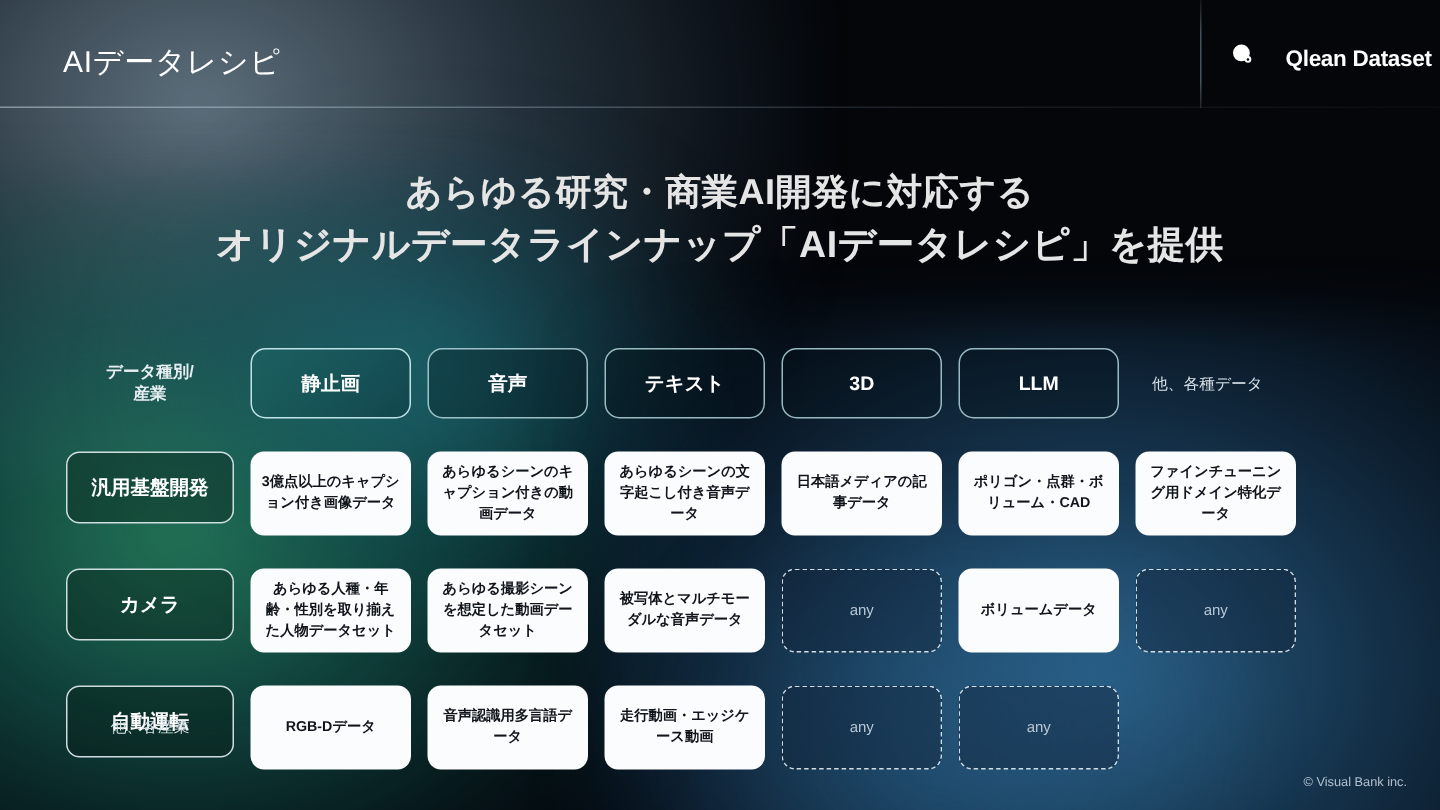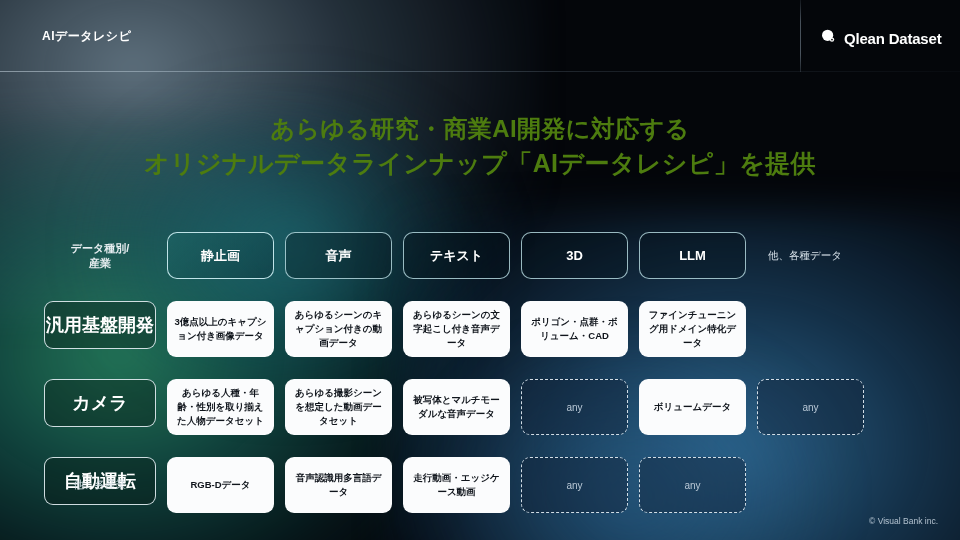--- a/index.html
+++ b/index.html
@@ -103,49 +103,49 @@
     width: 1px; height: 72px;
     background: linear-gradient(to bottom,
       rgba(150,170,190,0.10) 0%,
       rgba(170,190,208,0.40) 30%,
       rgba(170,190,208,0.42) 75%,
       rgba(150,170,190,0.18) 100%);
   }
   .deck-title {
     position: absolute;
     left: 42px; top: 28px;
-    font-size: 12px;
-    font-weight: bold;
+    font-size: 20px;
+    font-weight: normal;
     color: #ffffff;
     letter-spacing: 0.5px;
   }
 
   .logo {
     position: absolute;
     left: 820px; top: 28px;
     display: flex;
     align-items: center;
-    gap: 7px;
+    gap: 20px;
   }
   .logo-mark { display: block; }
   .logo-text {
     font-size: 15px;
     font-weight: bold;
     color: #ffffff;
     letter-spacing: -0.2px;
   }
 
   
   .headline {
     position: absolute;
     left: 0; top: 112px;
     width: 960px;
     text-align: center;
     z-index: 5;
-    color: #4d7c0f;
+    color: #e5e5e5;
     font-weight: bold;
     line-height: 1.42;
   }
   .headline .l1 { font-size: 24px; letter-spacing: 0.4px; }
   .headline .l2 { font-size: 25px; letter-spacing: 0.4px; }
 
   
   .matrix {
     position: absolute;
     left: 0; top: 232px;
@@ -233,21 +233,21 @@
     white-space: nowrap;
   }
 
   .row-label {
     height: 48px;
     min-height: 48px;
     border: 1px solid rgba(224,236,240,0.92);
     border-radius: 9px;
     background: rgba(6,20,16,0.34);
     color: #ffffff;
-    font-size: 18px;
+    font-size: 13px;
     font-weight: bold;
     width: 112px;
     flex: 0 0 112px;
     display: flex;
     align-items: center;
     justify-content: center;
   }
 
   .bottom-note {
     position: absolute;
@@ -337,20 +337,23 @@
       <div class="cell data-cell">
           <span>3億点以上のキャプション付き画像データ</span>
         </div>
       <div class="cell data-cell">
           <span>あらゆるシーンのキャプション付きの動画データ</span>
         </div>
       <div class="cell data-cell">
           <span>あらゆるシーンの文字起こし付き音声データ</span>
         </div>
       <div class="cell data-cell">
+          <span>日本語メディアの記事データ</span>
+        </div>
+      <div class="cell data-cell">
           <span>ポリゴン・点群・ボリューム・CAD</span>
         </div>
       <div class="cell data-cell">
           <span>ファインチューニング用ドメイン特化データ</span>
         </div>
     </div>
 
     <div class="mx-row">
       <div class="row-label">
           <span>カメラ</span>

